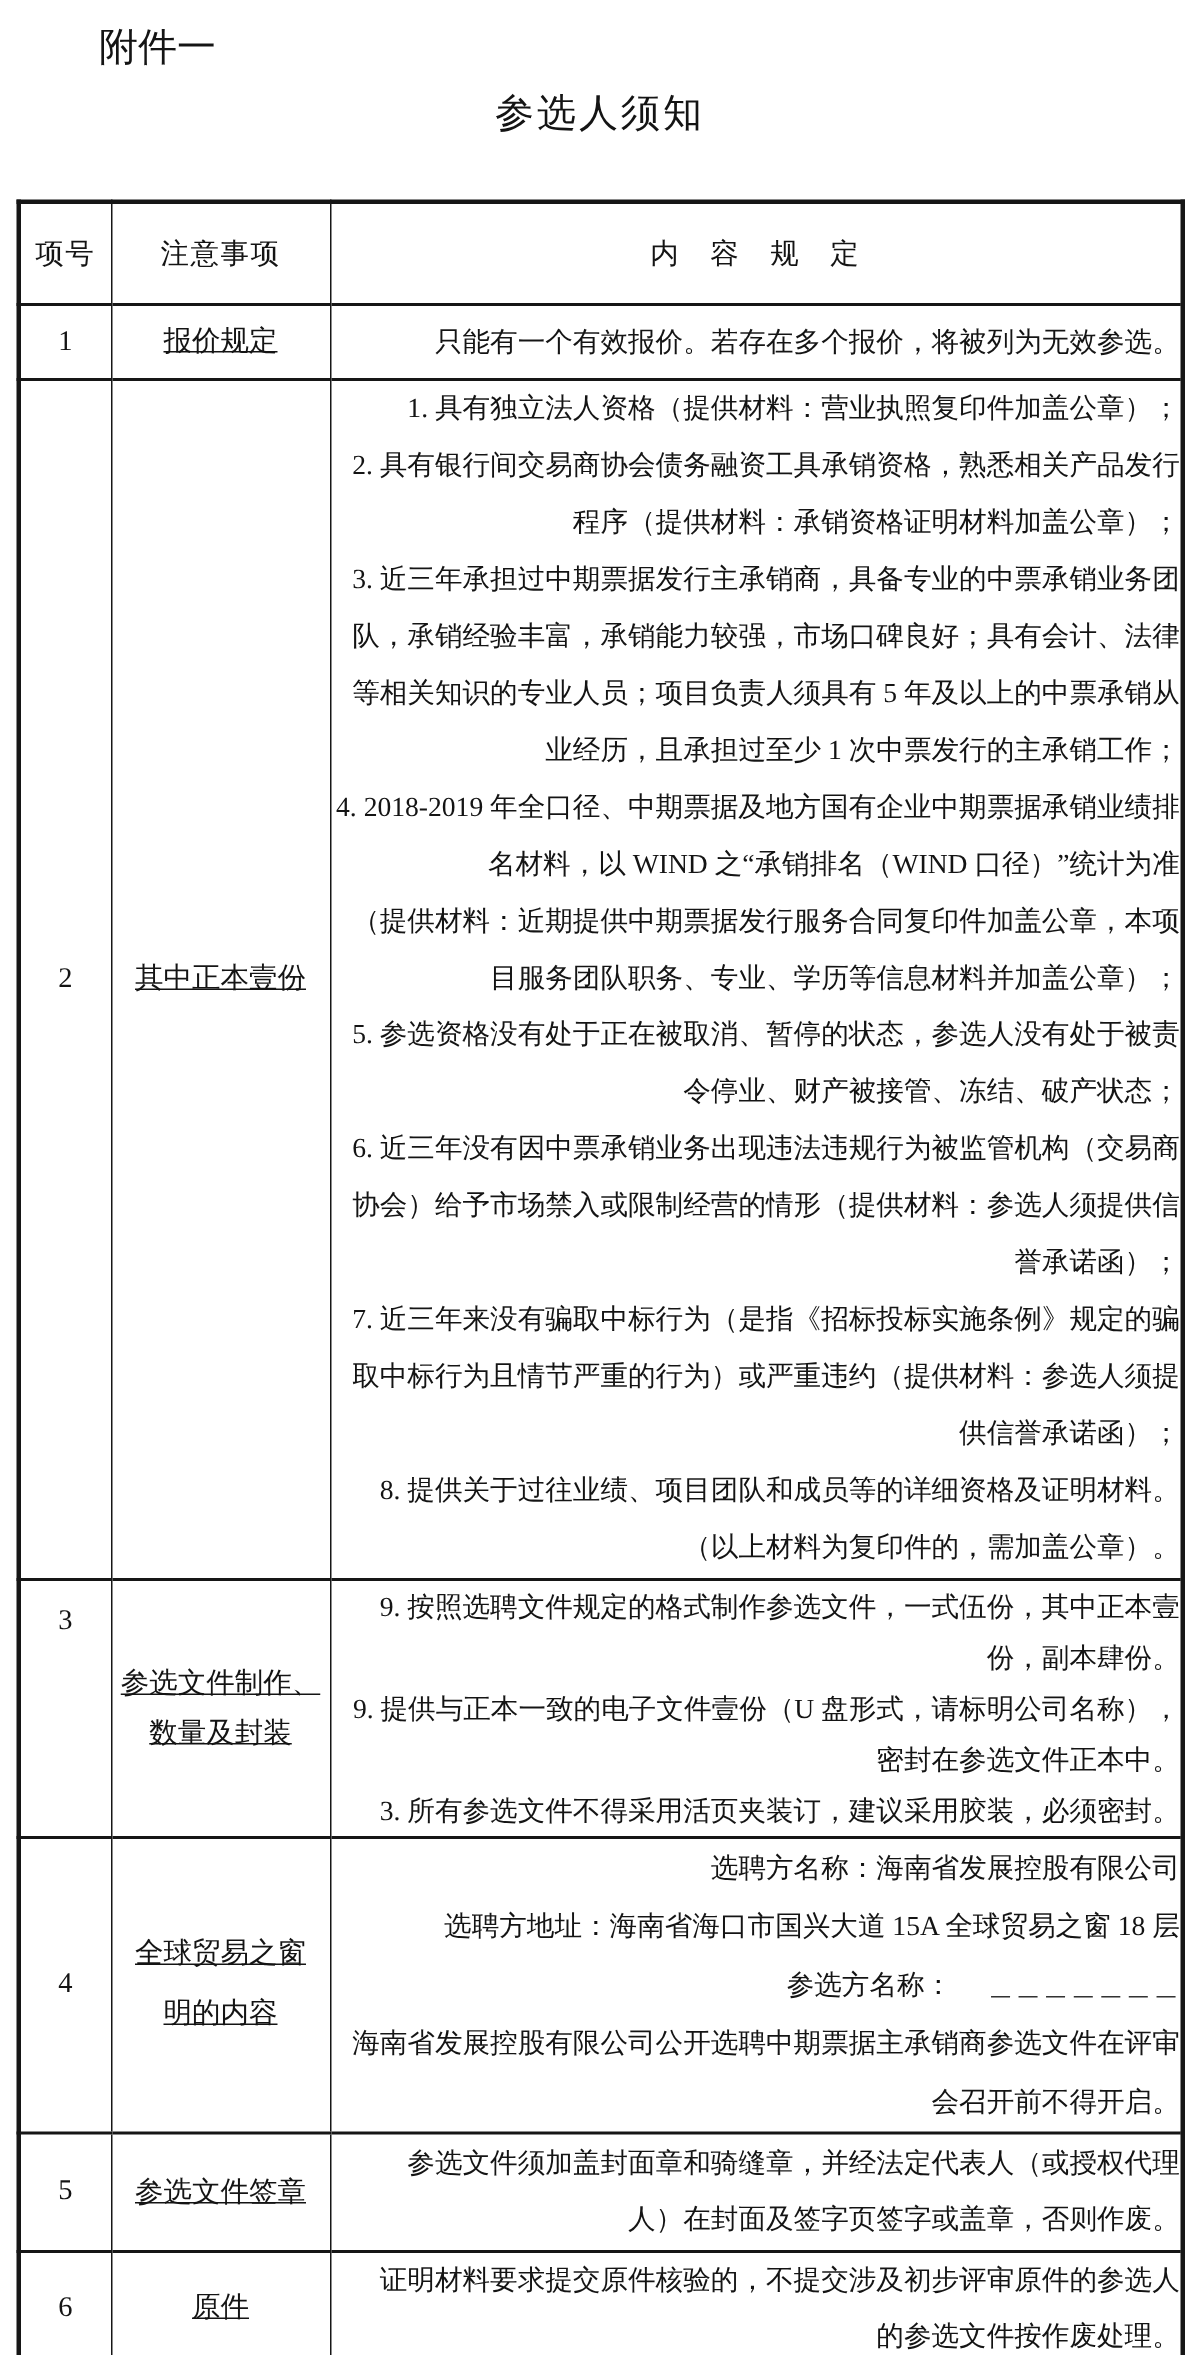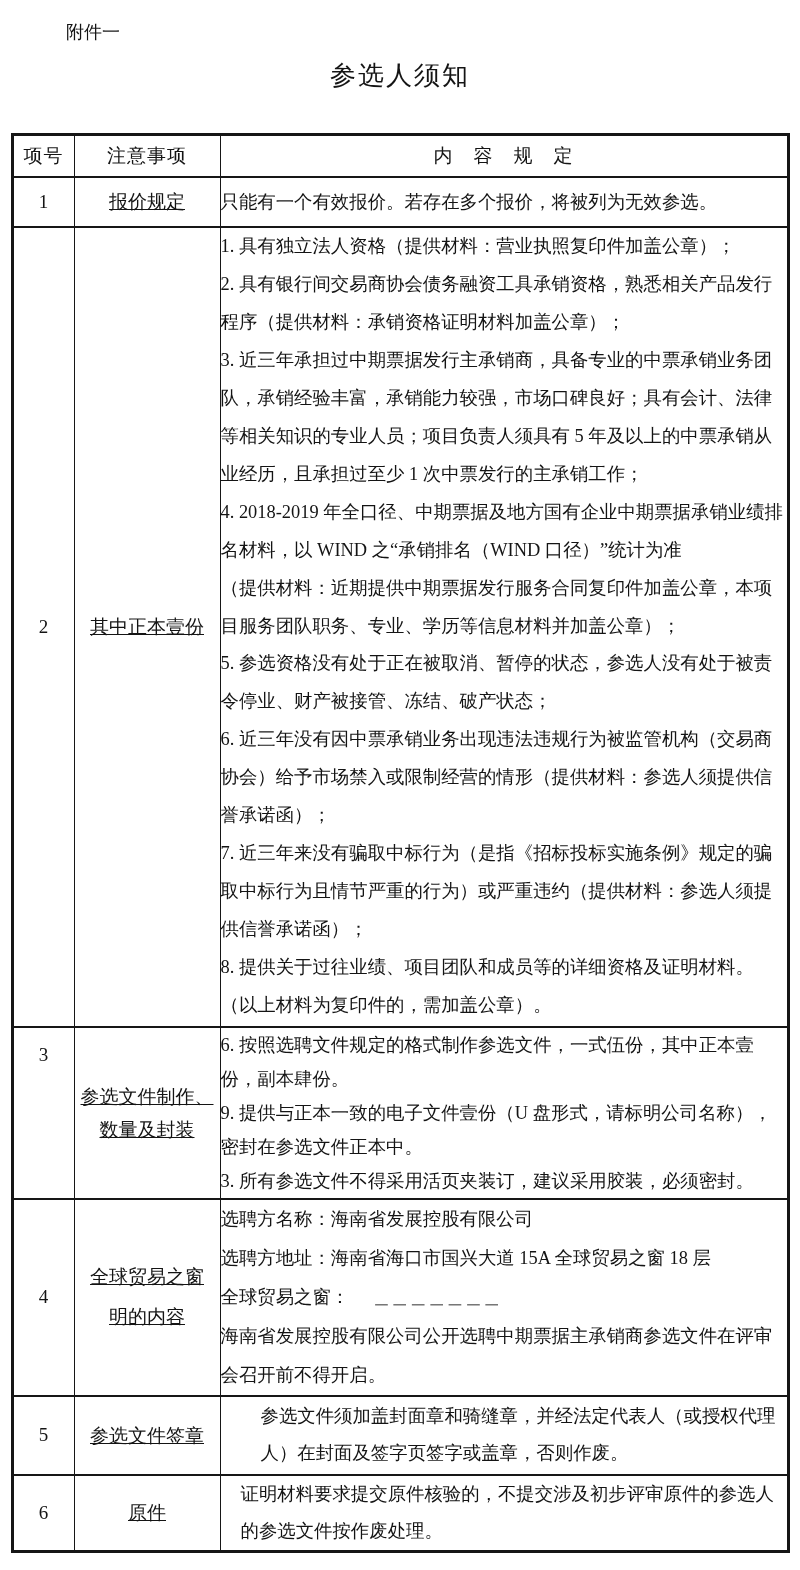--- a/index.html
+++ b/index.html
@@ -6,21 +6,21 @@
   html, body { margin: 0; padding: 0; }
   body {
     width: 800px;
     height: 1570px;
     background: #ffffff;
     color: #141414;
     font-family: "Liberation Serif", "DejaVu Serif", serif;
   }
   .attachment-label {
     margin: 21px 0 0 66px;
-    font-size: 18px;
+    font-size: 26px;
     line-height: 22px;
   }
   .page-title {
     margin: 16px 0 0 0;
     text-align: center;
     font-size: 26px;
     line-height: 32px;
     font-weight: 400;
     letter-spacing: 2px;
     font-family: "Liberation Sans", "DejaVu Sans", sans-serif;
@@ -36,21 +36,21 @@
     border: 2px solid #161616;
     border-left-width: 1.5px;
     border-right-width: 1.5px;
     padding: 0;
     vertical-align: middle;
   }
   col.c-no { width: 62px; }
   col.c-item { width: 146px; }
   col.c-content { width: 568px; }
 
-  tr.hdr  { height: 42px; }
+  tr.hdr  { height: 68px; }
   tr.r1   { height: 50px; }
   tr.r2   { height: 800px; }
   tr.r3   { height: 172px; }
   tr.r4   { height: 195px; }
   tr.r5   { height: 79px; }
   tr.r6   { height: 75px; }
 
   .notice-table th {
     font-weight: normal;
     font-size: 19px;
@@ -67,20 +67,21 @@
     white-space: pre-line;
     line-height: 33px;
     text-decoration: underline;
   }
   tr.r4 .item-cell { line-height: 40px; }
   tr.r3 .no-cell { vertical-align: top; padding-top: 16px; }
 
   .content-cell {
     padding: 0 2px 0 11px;
     font-size: 18.4px;
+    text-align: right;
   }
   .cp { margin: 0; white-space: pre-wrap; }
   tr.r1 .cp { line-height: 28px; }
   tr.r2 .cp { line-height: 37.9px; }
   tr.r3 .cp { line-height: 34px; }
   tr.r4 .cp { line-height: 39px; }
   tr.r5 .cp { line-height: 37px; margin-left: 40px; }
   tr.r6 .cp { line-height: 37px; margin-left: 20px; }
 </style>
 </head>
@@ -125,33 +126,33 @@
           <p class="cp">7. 近三年来没有骗取中标行为（是指《招标投标实施条例》规定的骗取中标行为且情节严重的行为）或严重违约（提供材料：参选人须提供信誉承诺函）；</p>
           <p class="cp">8. 提供关于过往业绩、项目团队和成员等的详细资格及证明材料。</p>
           <p class="cp">（以上材料为复印件的，需加盖公章）。</p>
         </td>
     </tr>
     <tr class="r3">
       <td class="no-cell">3</td>
       <td class="item-cell">参选文件制作、
 数量及封装</td>
       <td class="content-cell">
-          <p class="cp">6. 按照选聘文件规定的格式制作参选文件，一式伍份，其中正本壹份，副本肆份。</p>
+          <p class="cp">9. 按照选聘文件规定的格式制作参选文件，一式伍份，其中正本壹份，副本肆份。</p>
           <p class="cp">9. 提供与正本一致的电子文件壹份（U 盘形式，请标明公司名称），密封在参选文件正本中。</p>
           <p class="cp">3. 所有参选文件不得采用活页夹装订，建议采用胶装，必须密封。</p>
         </td>
     </tr>
     <tr class="r4">
       <td class="no-cell">4</td>
       <td class="item-cell">全球贸易之窗
 明的内容</td>
       <td class="content-cell">
           <p class="cp">选聘方名称：海南省发展控股有限公司</p>
           <p class="cp">选聘方地址：海南省海口市国兴大道 15A 全球贸易之窗 18 层</p>
-          <p class="cp">全球贸易之窗：　 ＿＿＿＿＿＿＿</p>
+          <p class="cp">参选方名称：　 ＿＿＿＿＿＿＿</p>
           <p class="cp">海南省发展控股有限公司公开选聘中期票据主承销商参选文件在评审会召开前不得开启。</p>
         </td>
     </tr>
     <tr class="r5">
       <td class="no-cell">5</td>
       <td class="item-cell">参选文件签章</td>
       <td class="content-cell">
           <p class="cp">参选文件须加盖封面章和骑缝章，并经法定代表人（或授权代理人）在封面及签字页签字或盖章，否则作废。</p>
         </td>
     </tr>

